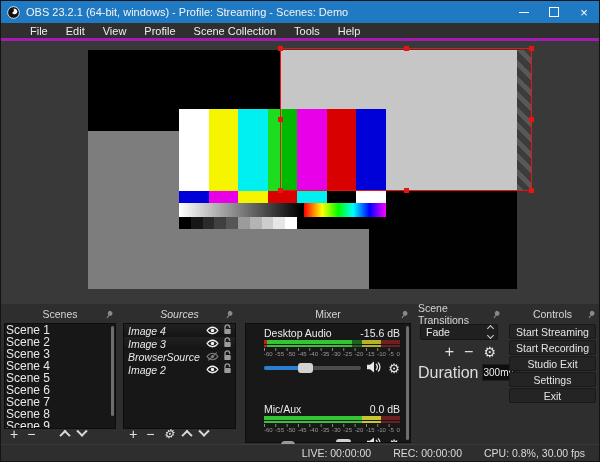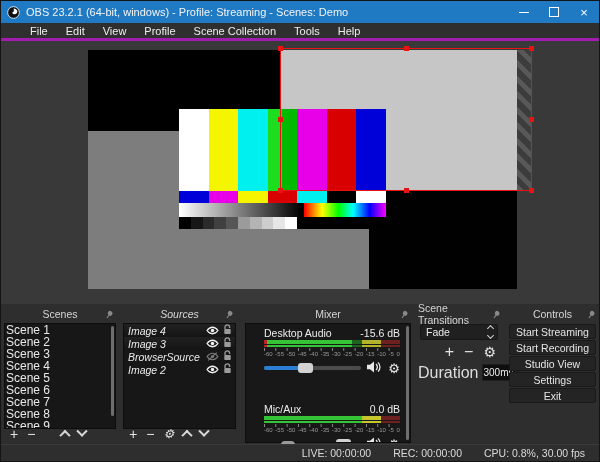--- a/index.html
+++ b/index.html
@@ -451,21 +451,21 @@
         <span>Controls</span>
         <span class="pin">
           <svg width="8" height="9" viewBox="0 0 8 9">
               <circle cx="4" cy="3" r="2.4" fill="#9a9a9a"></circle>
               <rect x="3.5" y="5" width="1.1" height="3.6" fill="#9a9a9a"></rect>
             </svg>
         </span>
       </div>
       <div class="ctl-btn" style="top:18px">Start Streaming</div>
       <div class="ctl-btn" style="top:34px">Start Recording</div>
-      <div class="ctl-btn" style="top:50px">Studio View</div>
+      <div class="ctl-btn" style="top:50px">Studio Exit</div>
       <div class="ctl-btn" style="top:82px">Exit</div>
       <div class="ctl-btn" style="top:66px">Settings</div>
     </div>
   </div>
 
   <div class="statusbar">
     <span>LIVE: 00:00:00</span>
     <span>REC: 00:00:00</span>
     <span>CPU: 0.8%, 30.00 fps</span>
   </div>

